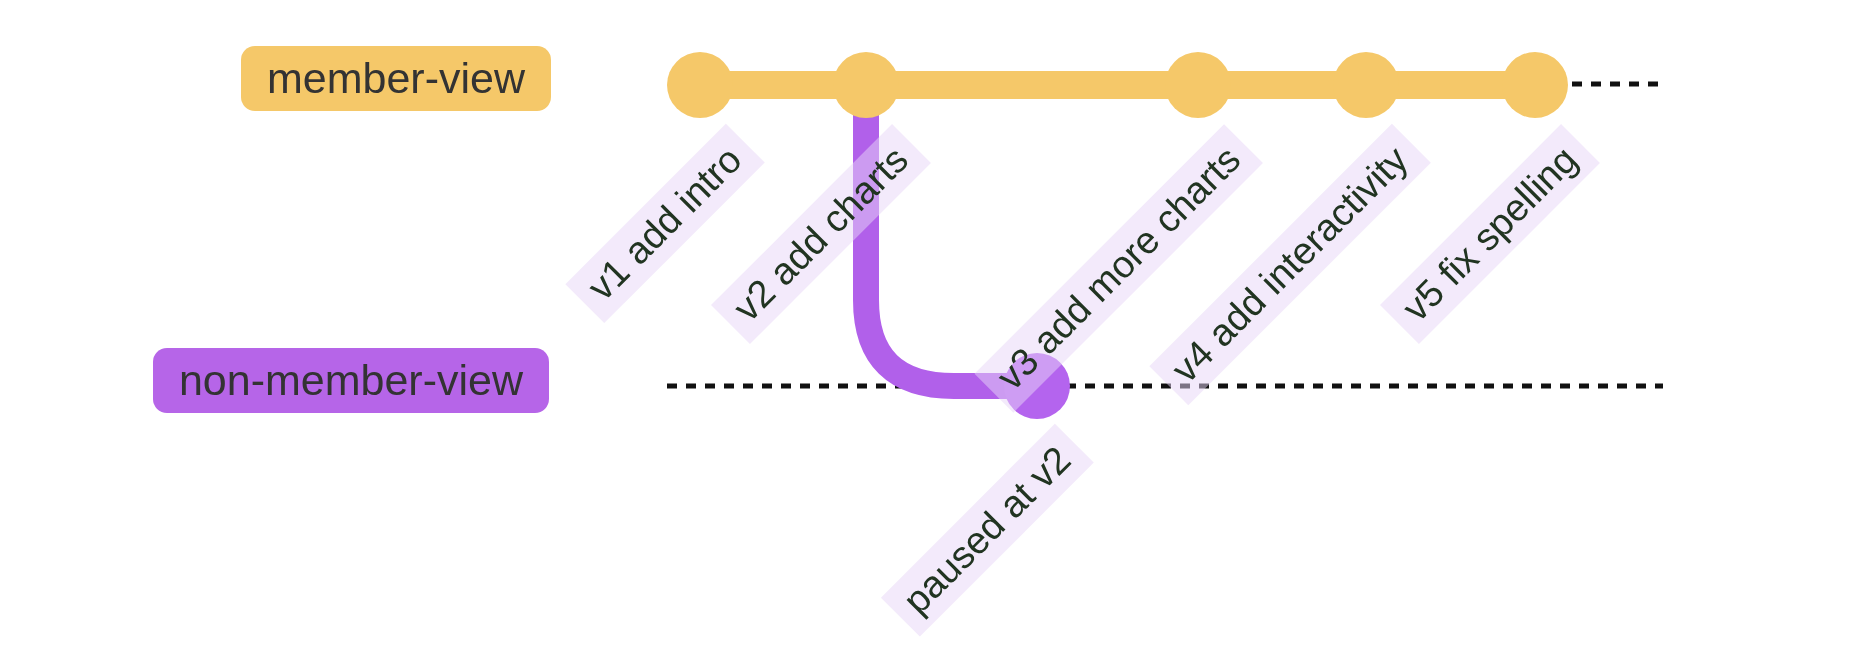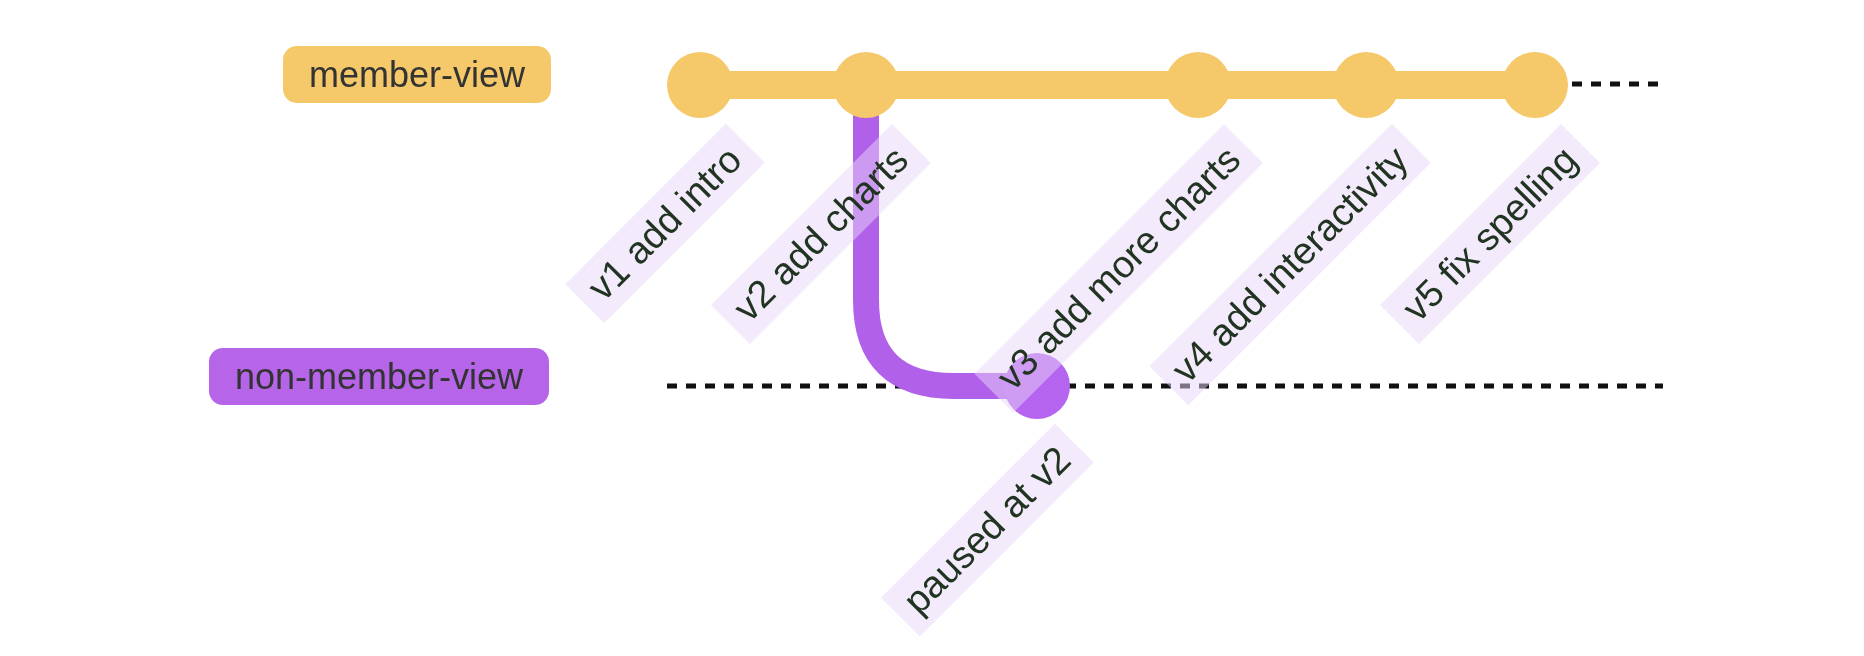--- a/index.html
+++ b/index.html
@@ -20,21 +20,21 @@
     left: 0;
     top: 0;
   }
   .branch-pill {
     position: absolute;
     display: flex;
     align-items: center;
     justify-content: center;
     padding: 8px 26px;
     border-radius: 14px;
-    font-size: 36px;
+    font-size: 43px;
     line-height: 1.15;
     color: #333333;
     white-space: nowrap;
   }
   .branch-pill.member { background: #F5C869; }
   .branch-pill.nonmember { background: #B665E8; }
   .commit-label {
     position: absolute;
     white-space: nowrap;
     background: rgba(232, 214, 247, 0.5);

